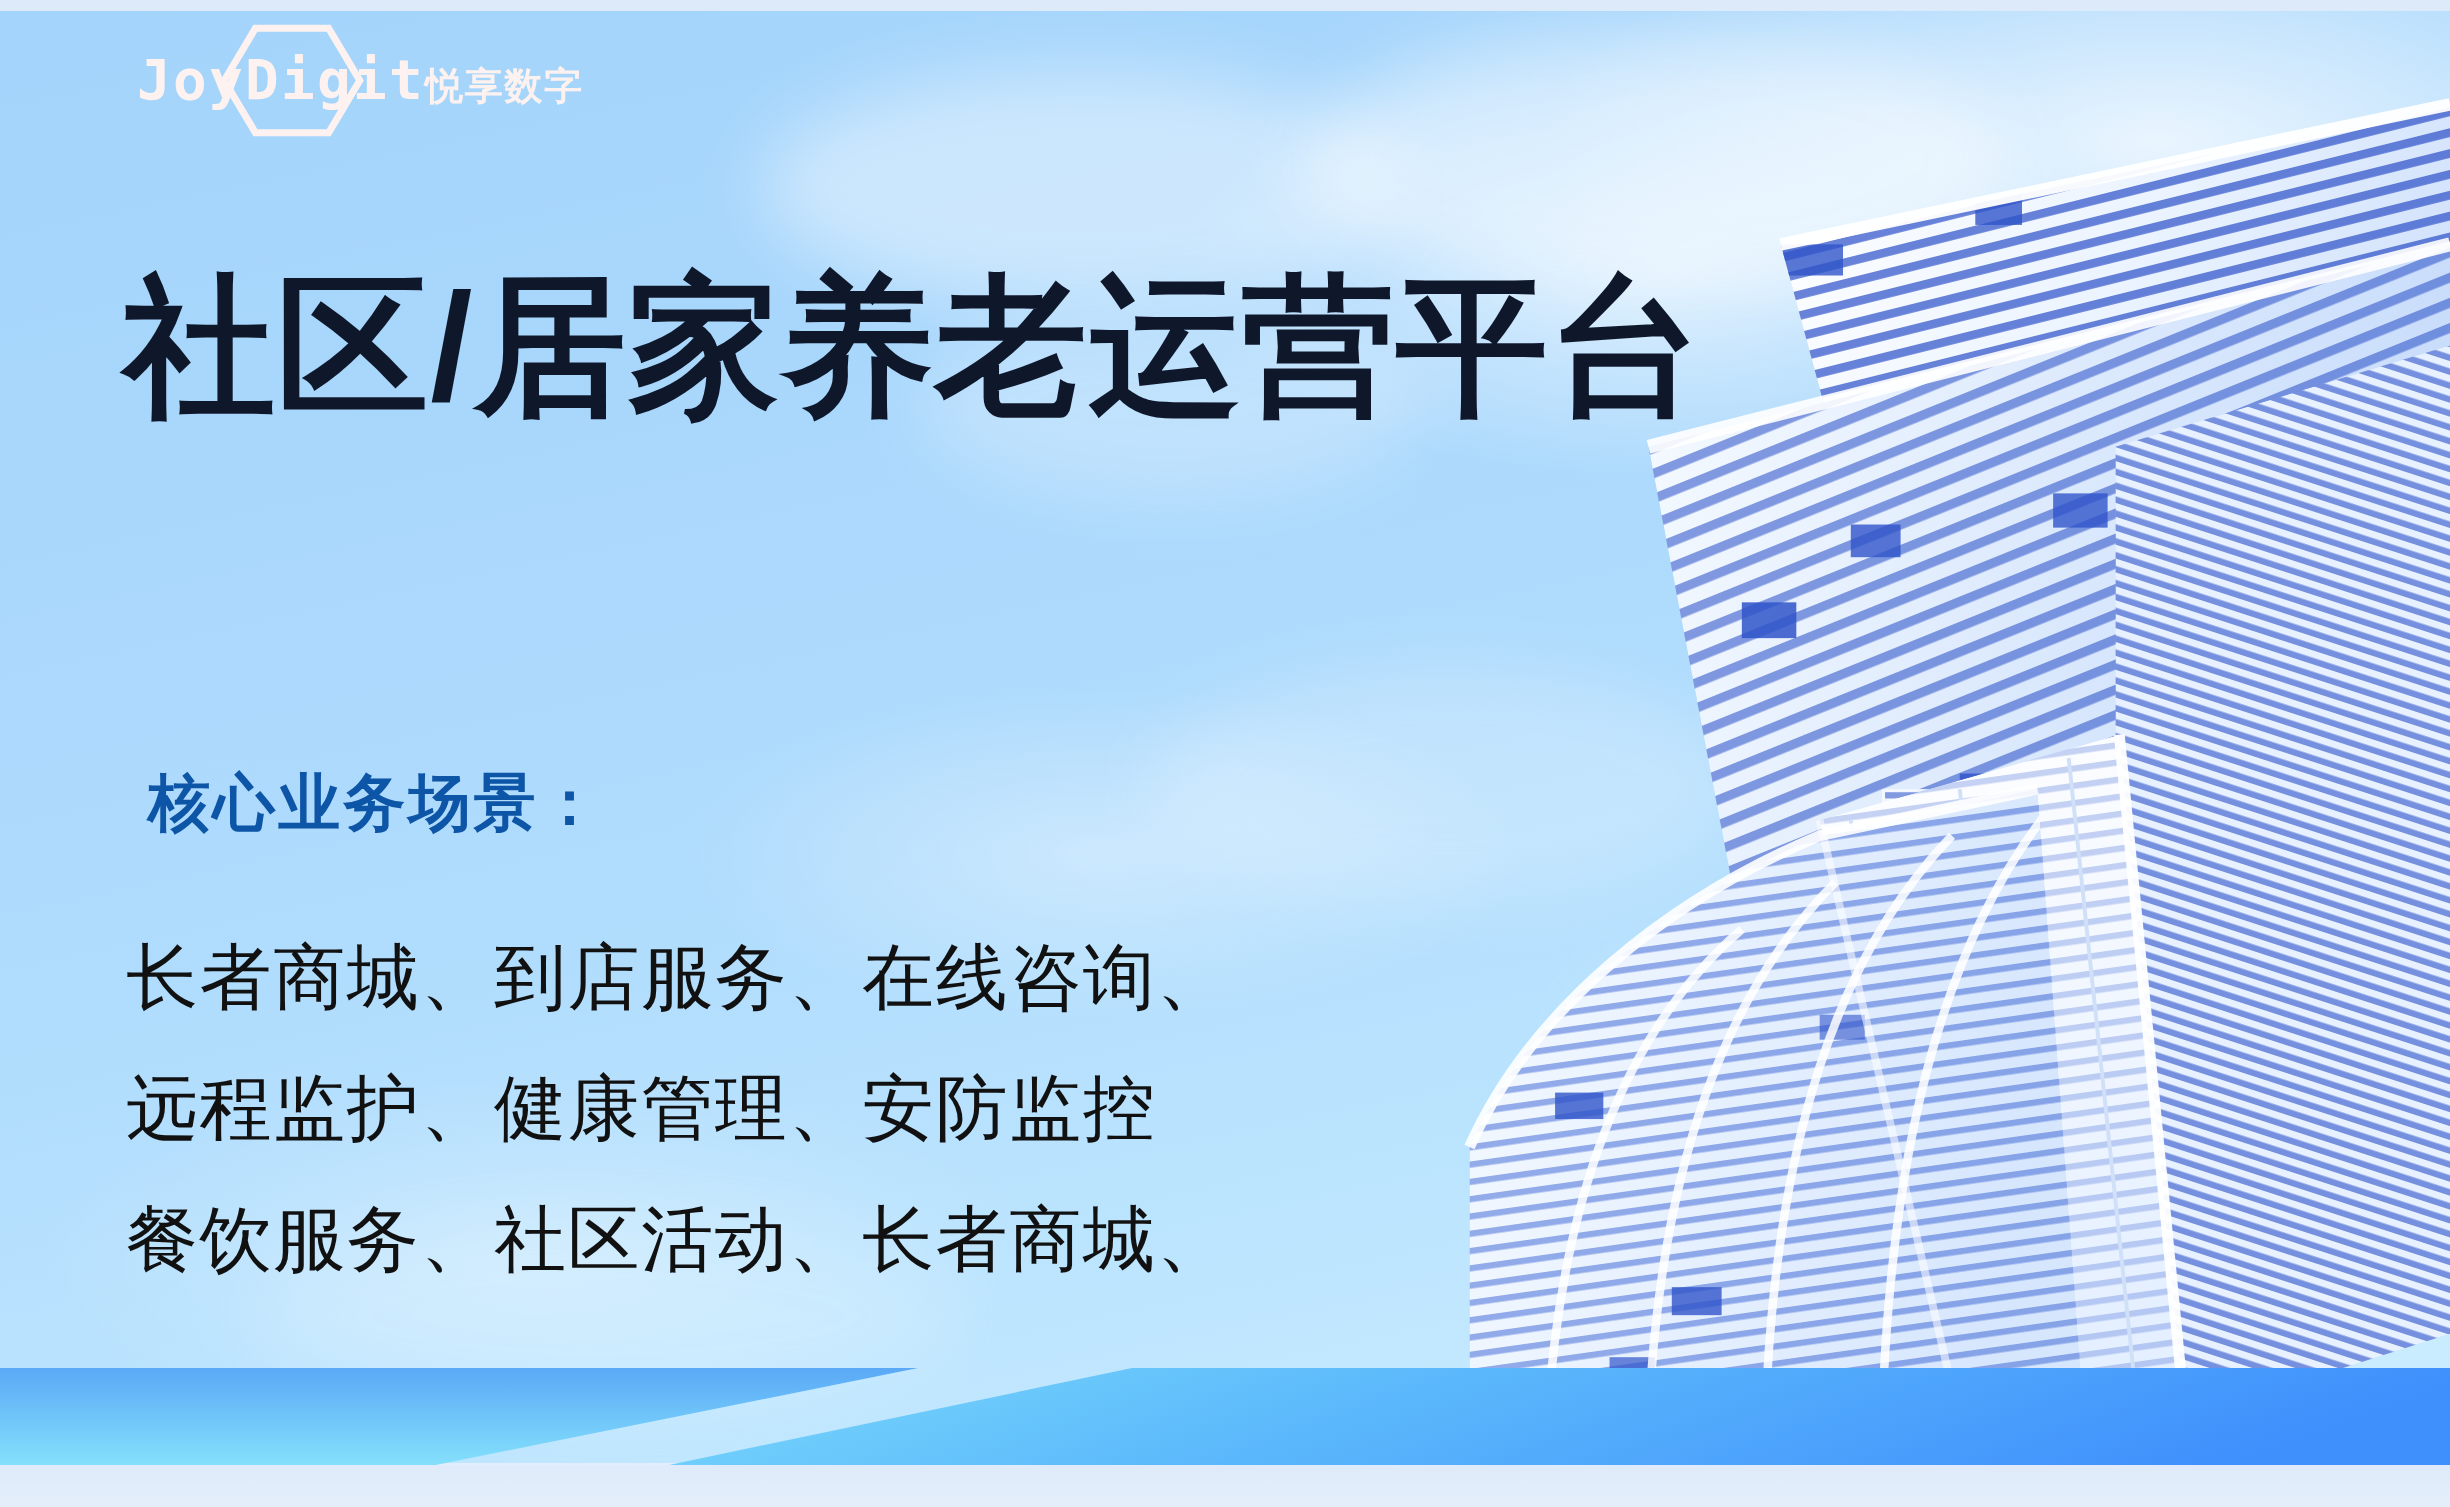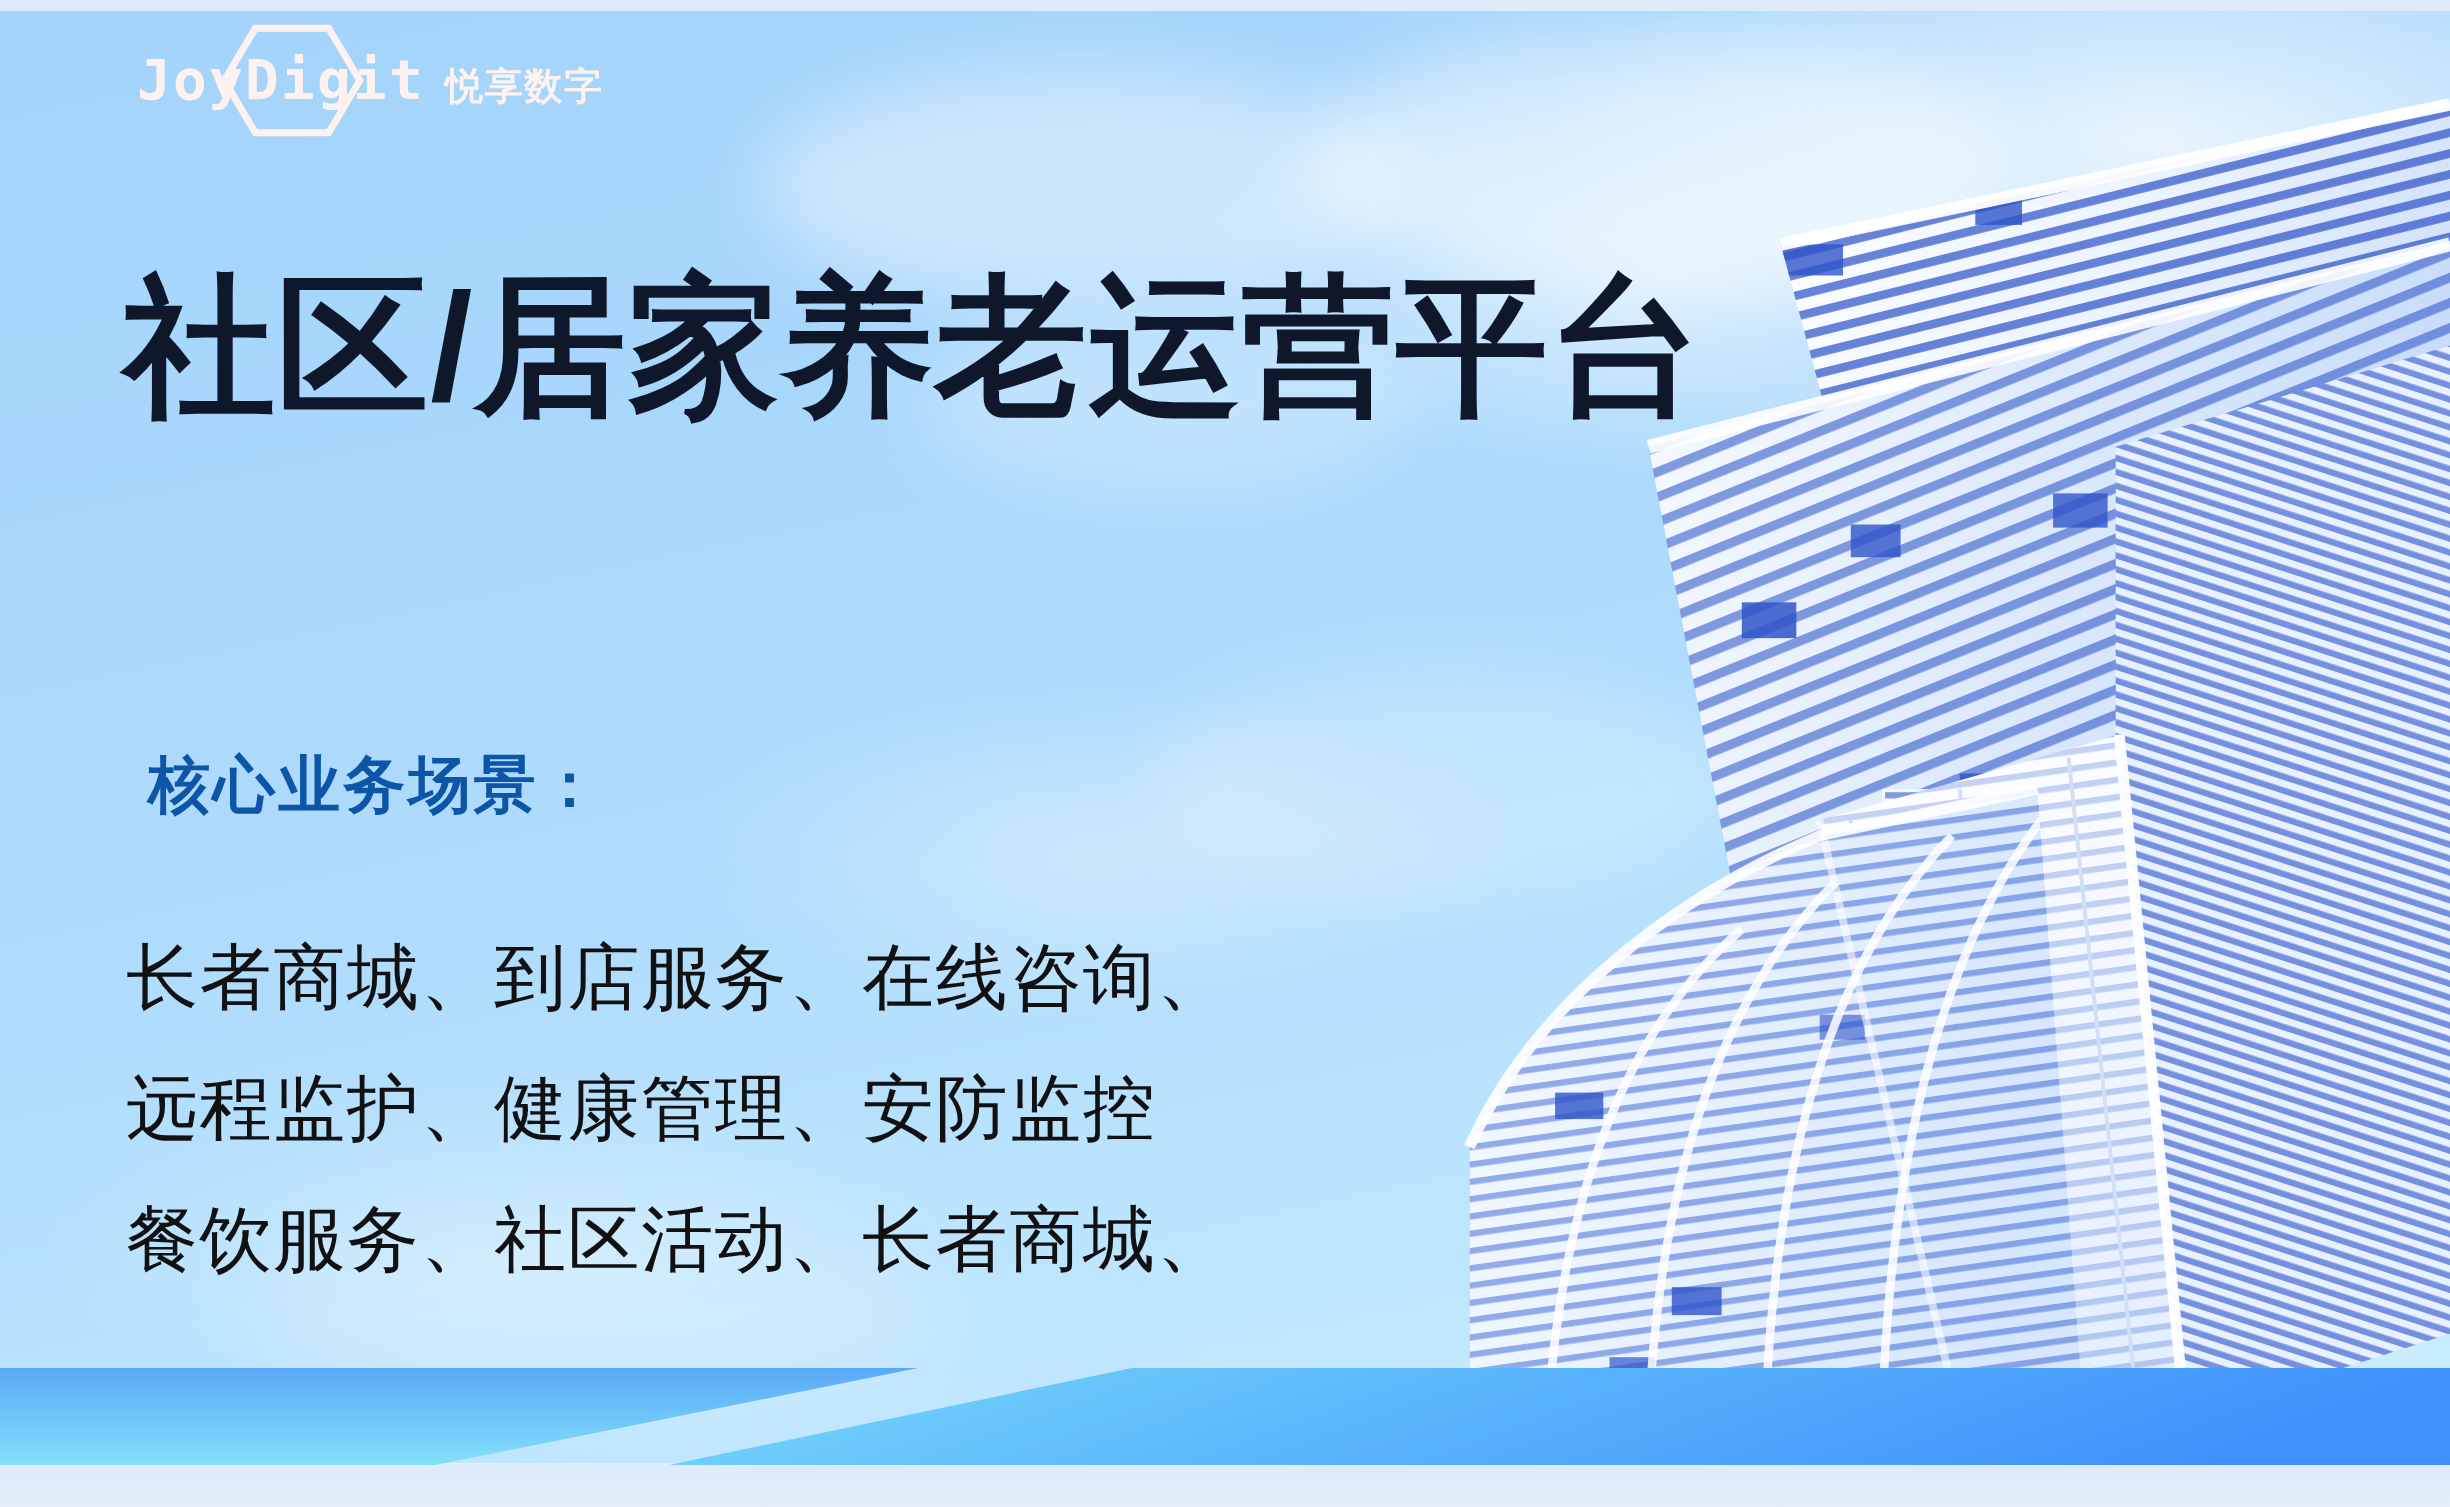--- a/index.html
+++ b/index.html
@@ -79,21 +79,20 @@
     left:81px; top:-11px;
     width:148px; height:117px;
     z-index:1;
   }
   .logo-hex svg{ display:block; width:100%; height:100%; }
   .logo-text{
     position:relative;
     z-index:2;
     display:flex;
     align-items:baseline;
-    gap:20px;
     white-space:nowrap;
   }
   .logo-en{
     font-family:"DejaVu Sans Mono","Liberation Mono",monospace;
     font-size:56px;
     font-weight:700;
     color:#fdf2ef;
     letter-spacing:2.3px;
     line-height:1;
   }
@@ -114,21 +113,21 @@
     font-weight:700;
     color:#0f172a;
     letter-spacing:1.6px;
     line-height:1.12;
     white-space:nowrap;
   }
 
   
   .subtitle{
     position:absolute;
-    left:148px; top:748px;
+    left:148px; top:766px;
     z-index:10;
     font-size:62px;
     font-weight:700;
     color:#0d55a6;
     letter-spacing:3.1px;
     line-height:1.2;
     white-space:nowrap;
   }
 
   

